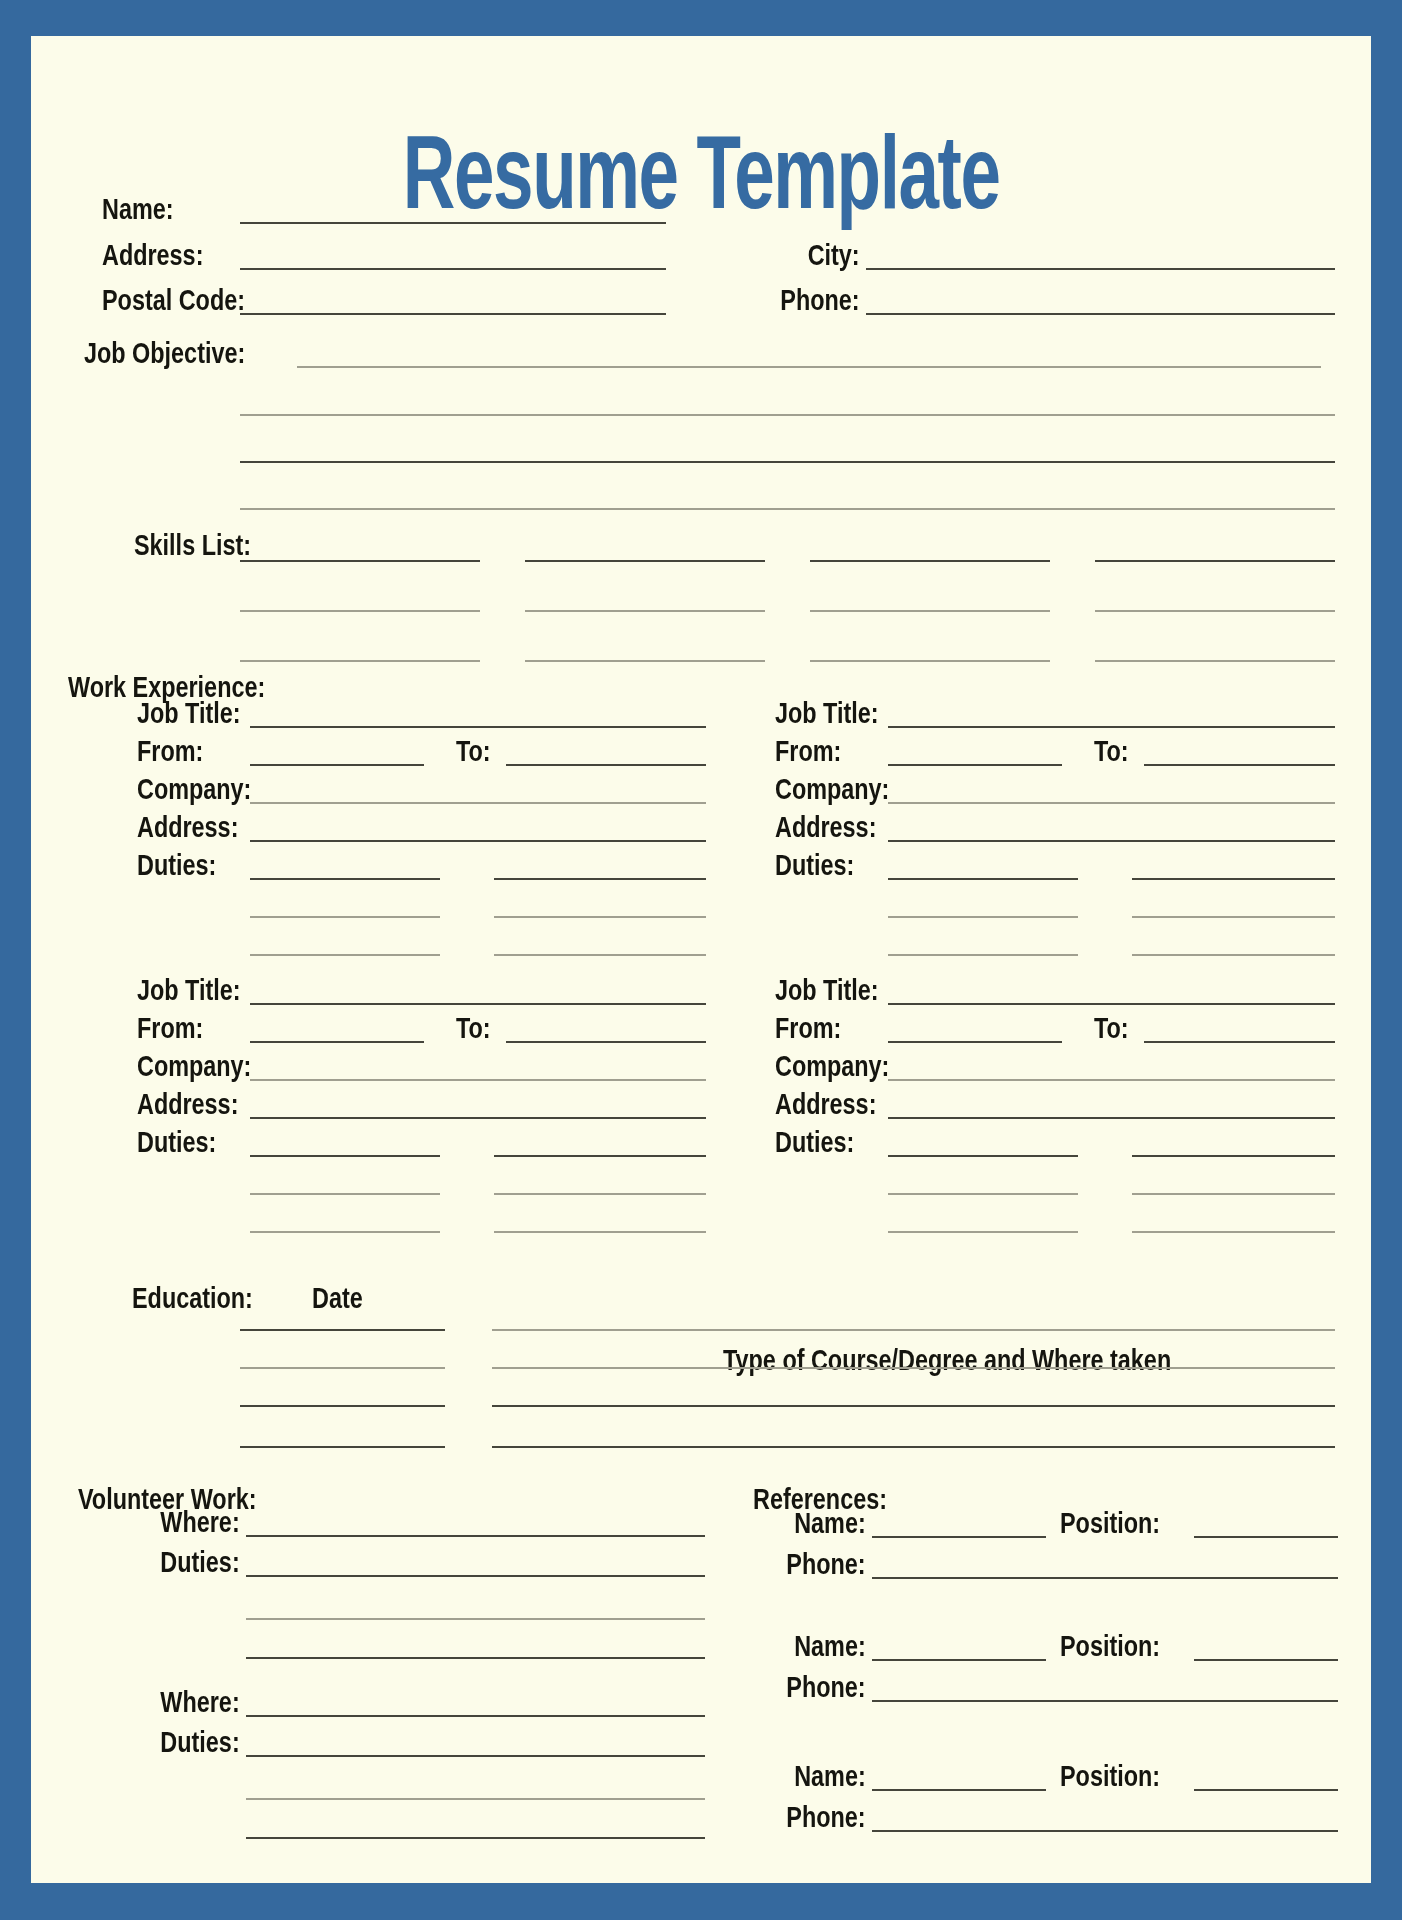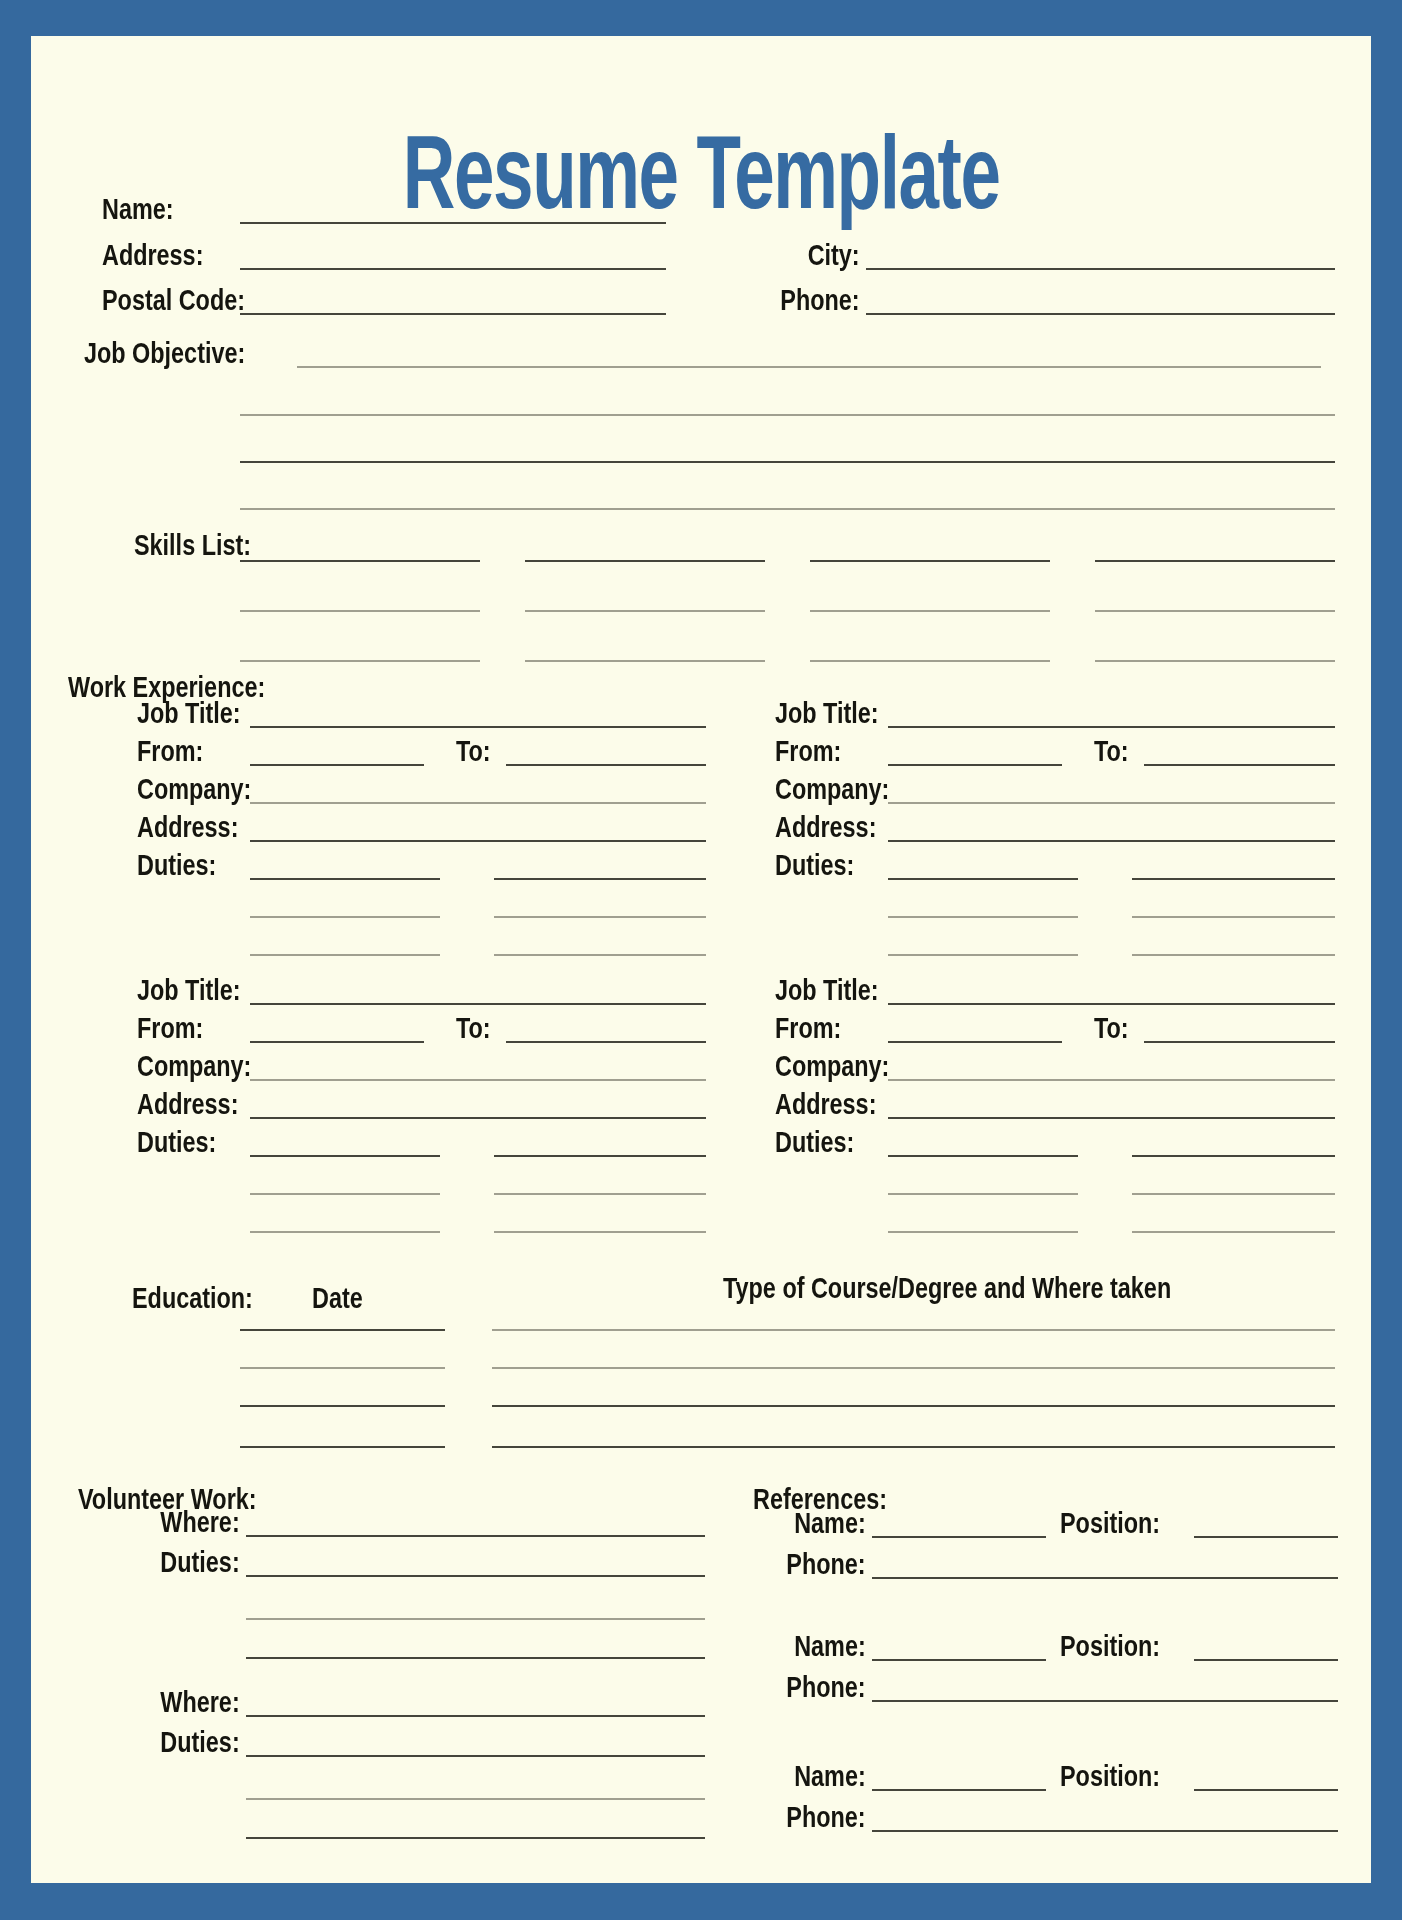--- a/index.html
+++ b/index.html
@@ -296,21 +296,21 @@
     <div class="bar g"></div>
   </div>
 </div>
 
 <div class="abs" style="left:132px;top:1283px">
   <span class="lbl">Education:</span>
 </div>
 <div class="abs" style="left:312px;top:1283px">
   <span class="lbl">Date</span>
 </div>
-<div class="abs" style="left:723px;top:1273px">
+<div class="abs" style="left:723px;top:1345px">
   <span class="lbl">Type of Course/Degree and Where taken</span>
 </div>
 <div class="ln" style="left:240px;top:1329px;width:205px"></div>
 <div class="ln g" style="left:240px;top:1367px;width:205px"></div>
 <div class="ln" style="left:240px;top:1405px;width:205px"></div>
 <div class="ln" style="left:240px;top:1446px;width:205px"></div>
 <div class="ln g" style="left:492px;top:1329px;width:843px"></div>
 <div class="ln g" style="left:492px;top:1367px;width:843px"></div>
 <div class="ln" style="left:492px;top:1405px;width:843px"></div>
 <div class="ln" style="left:492px;top:1446px;width:843px"></div>

